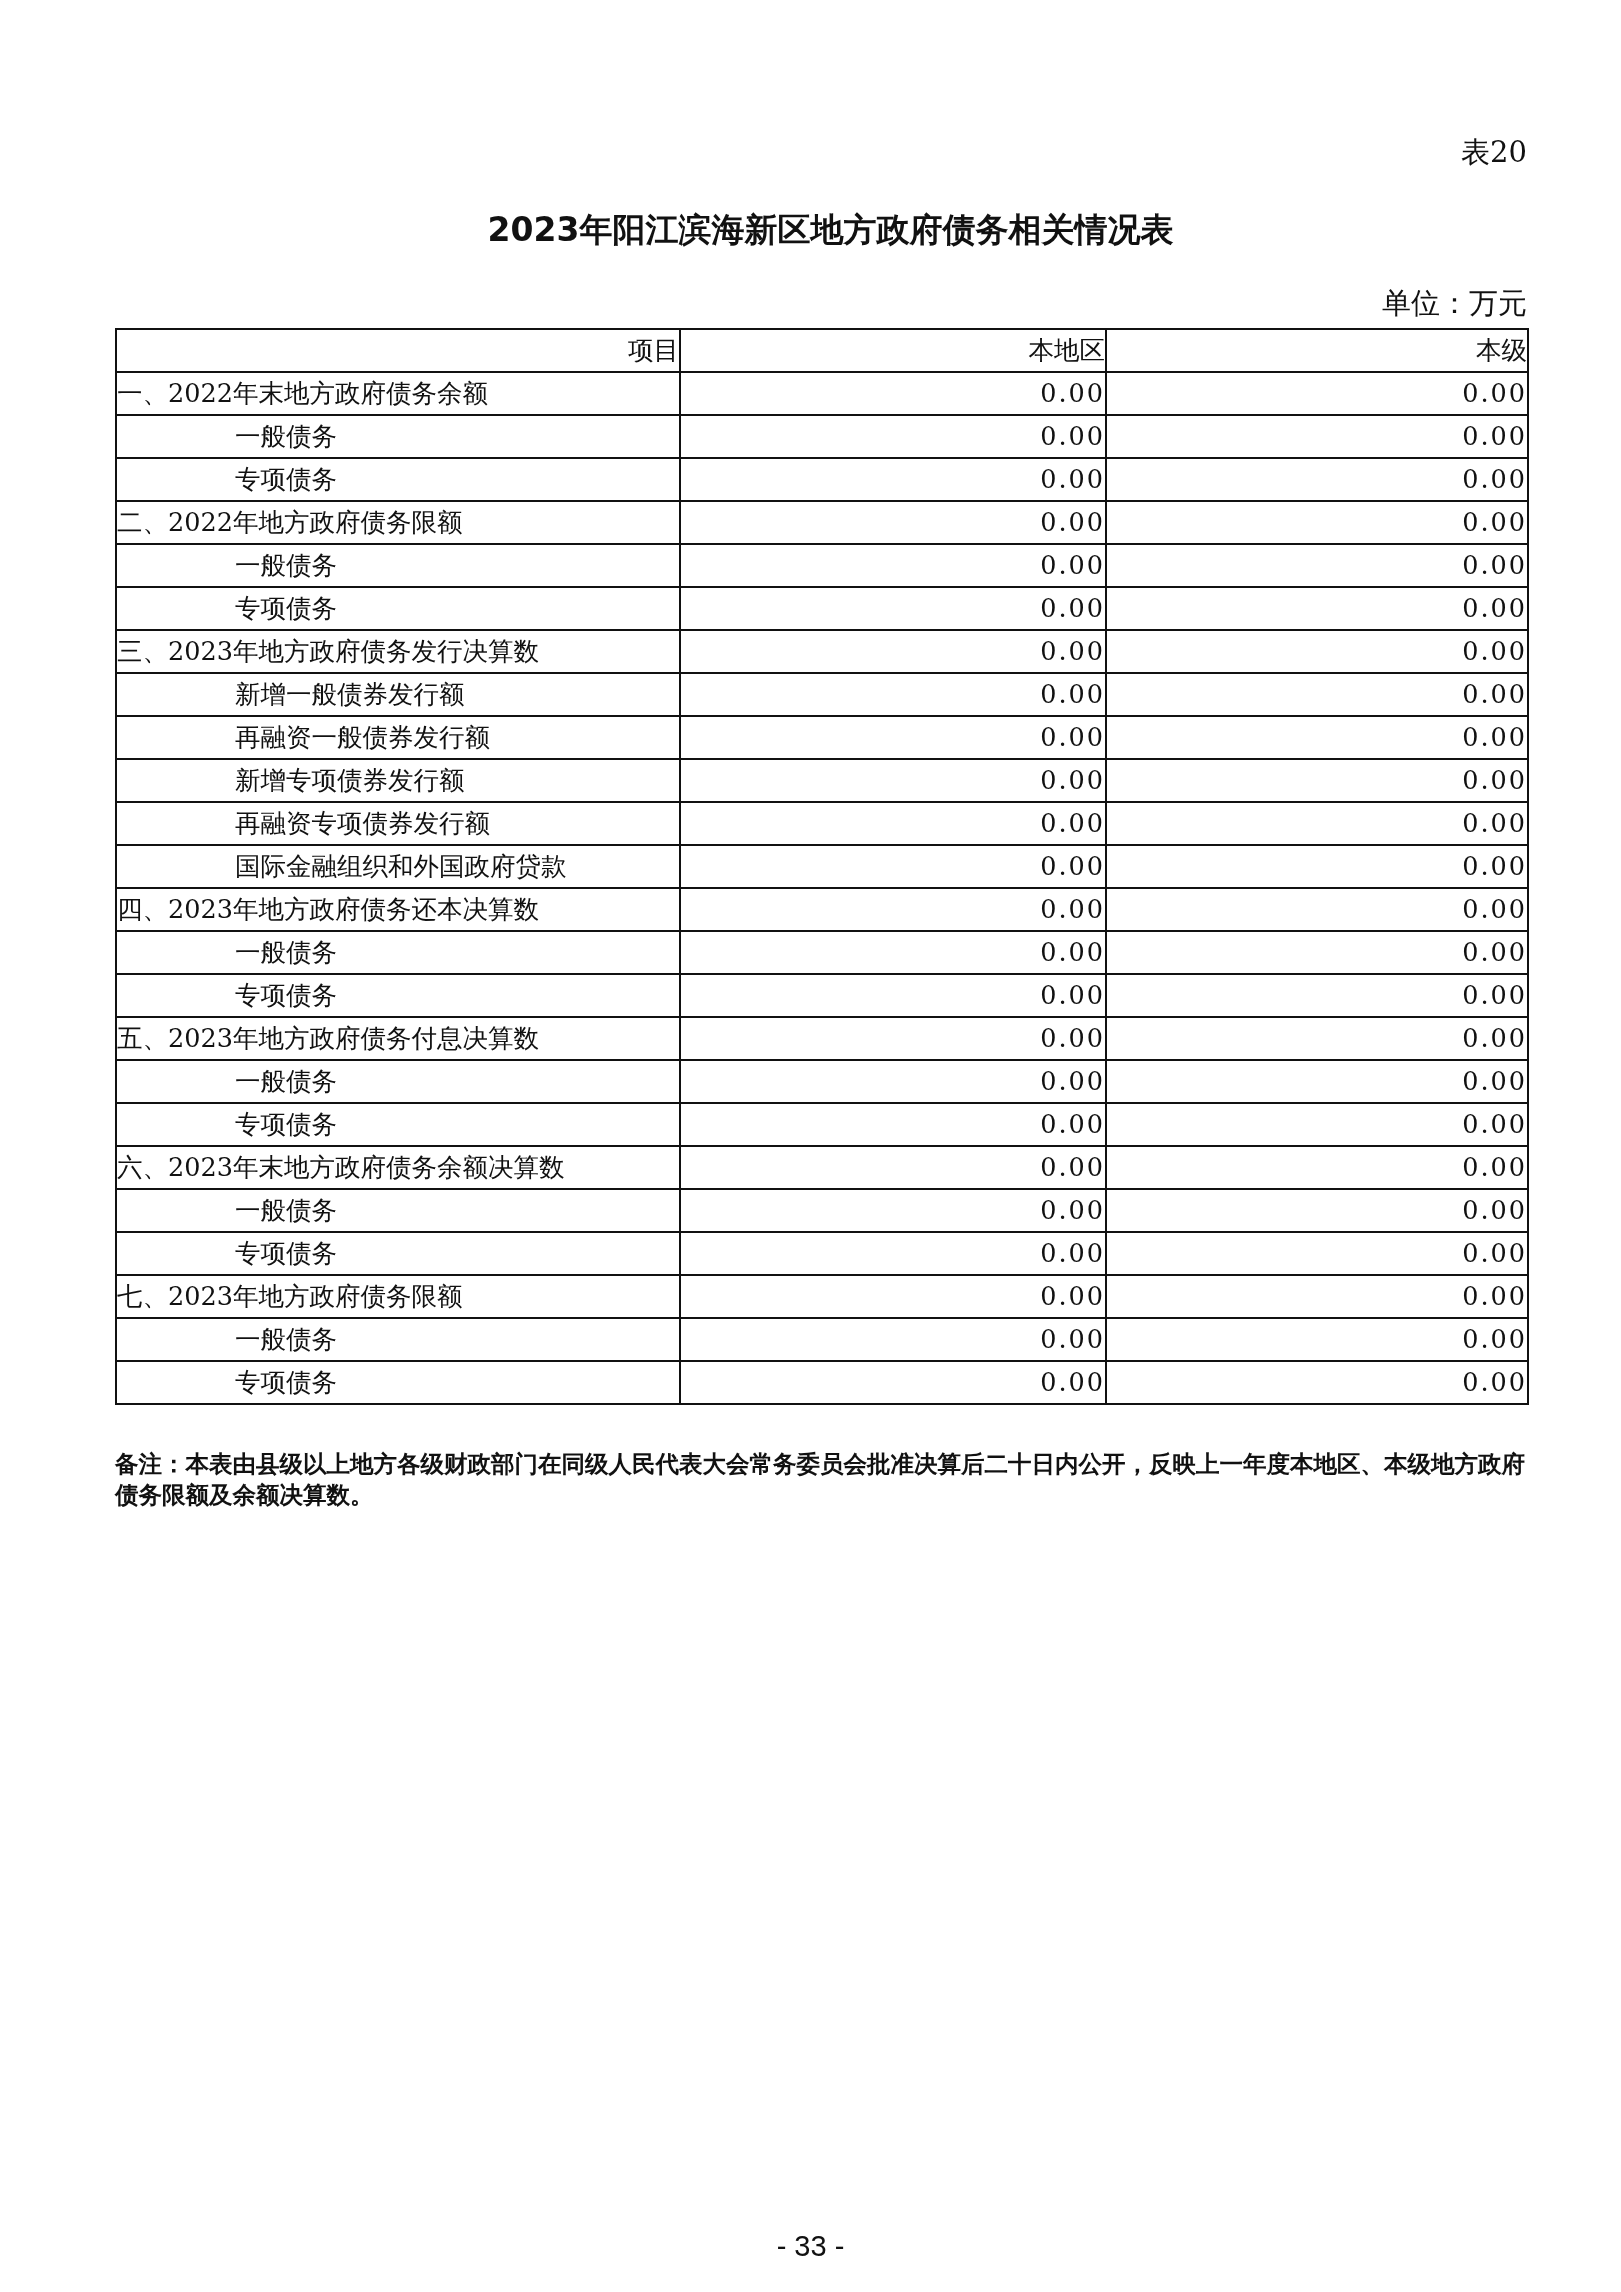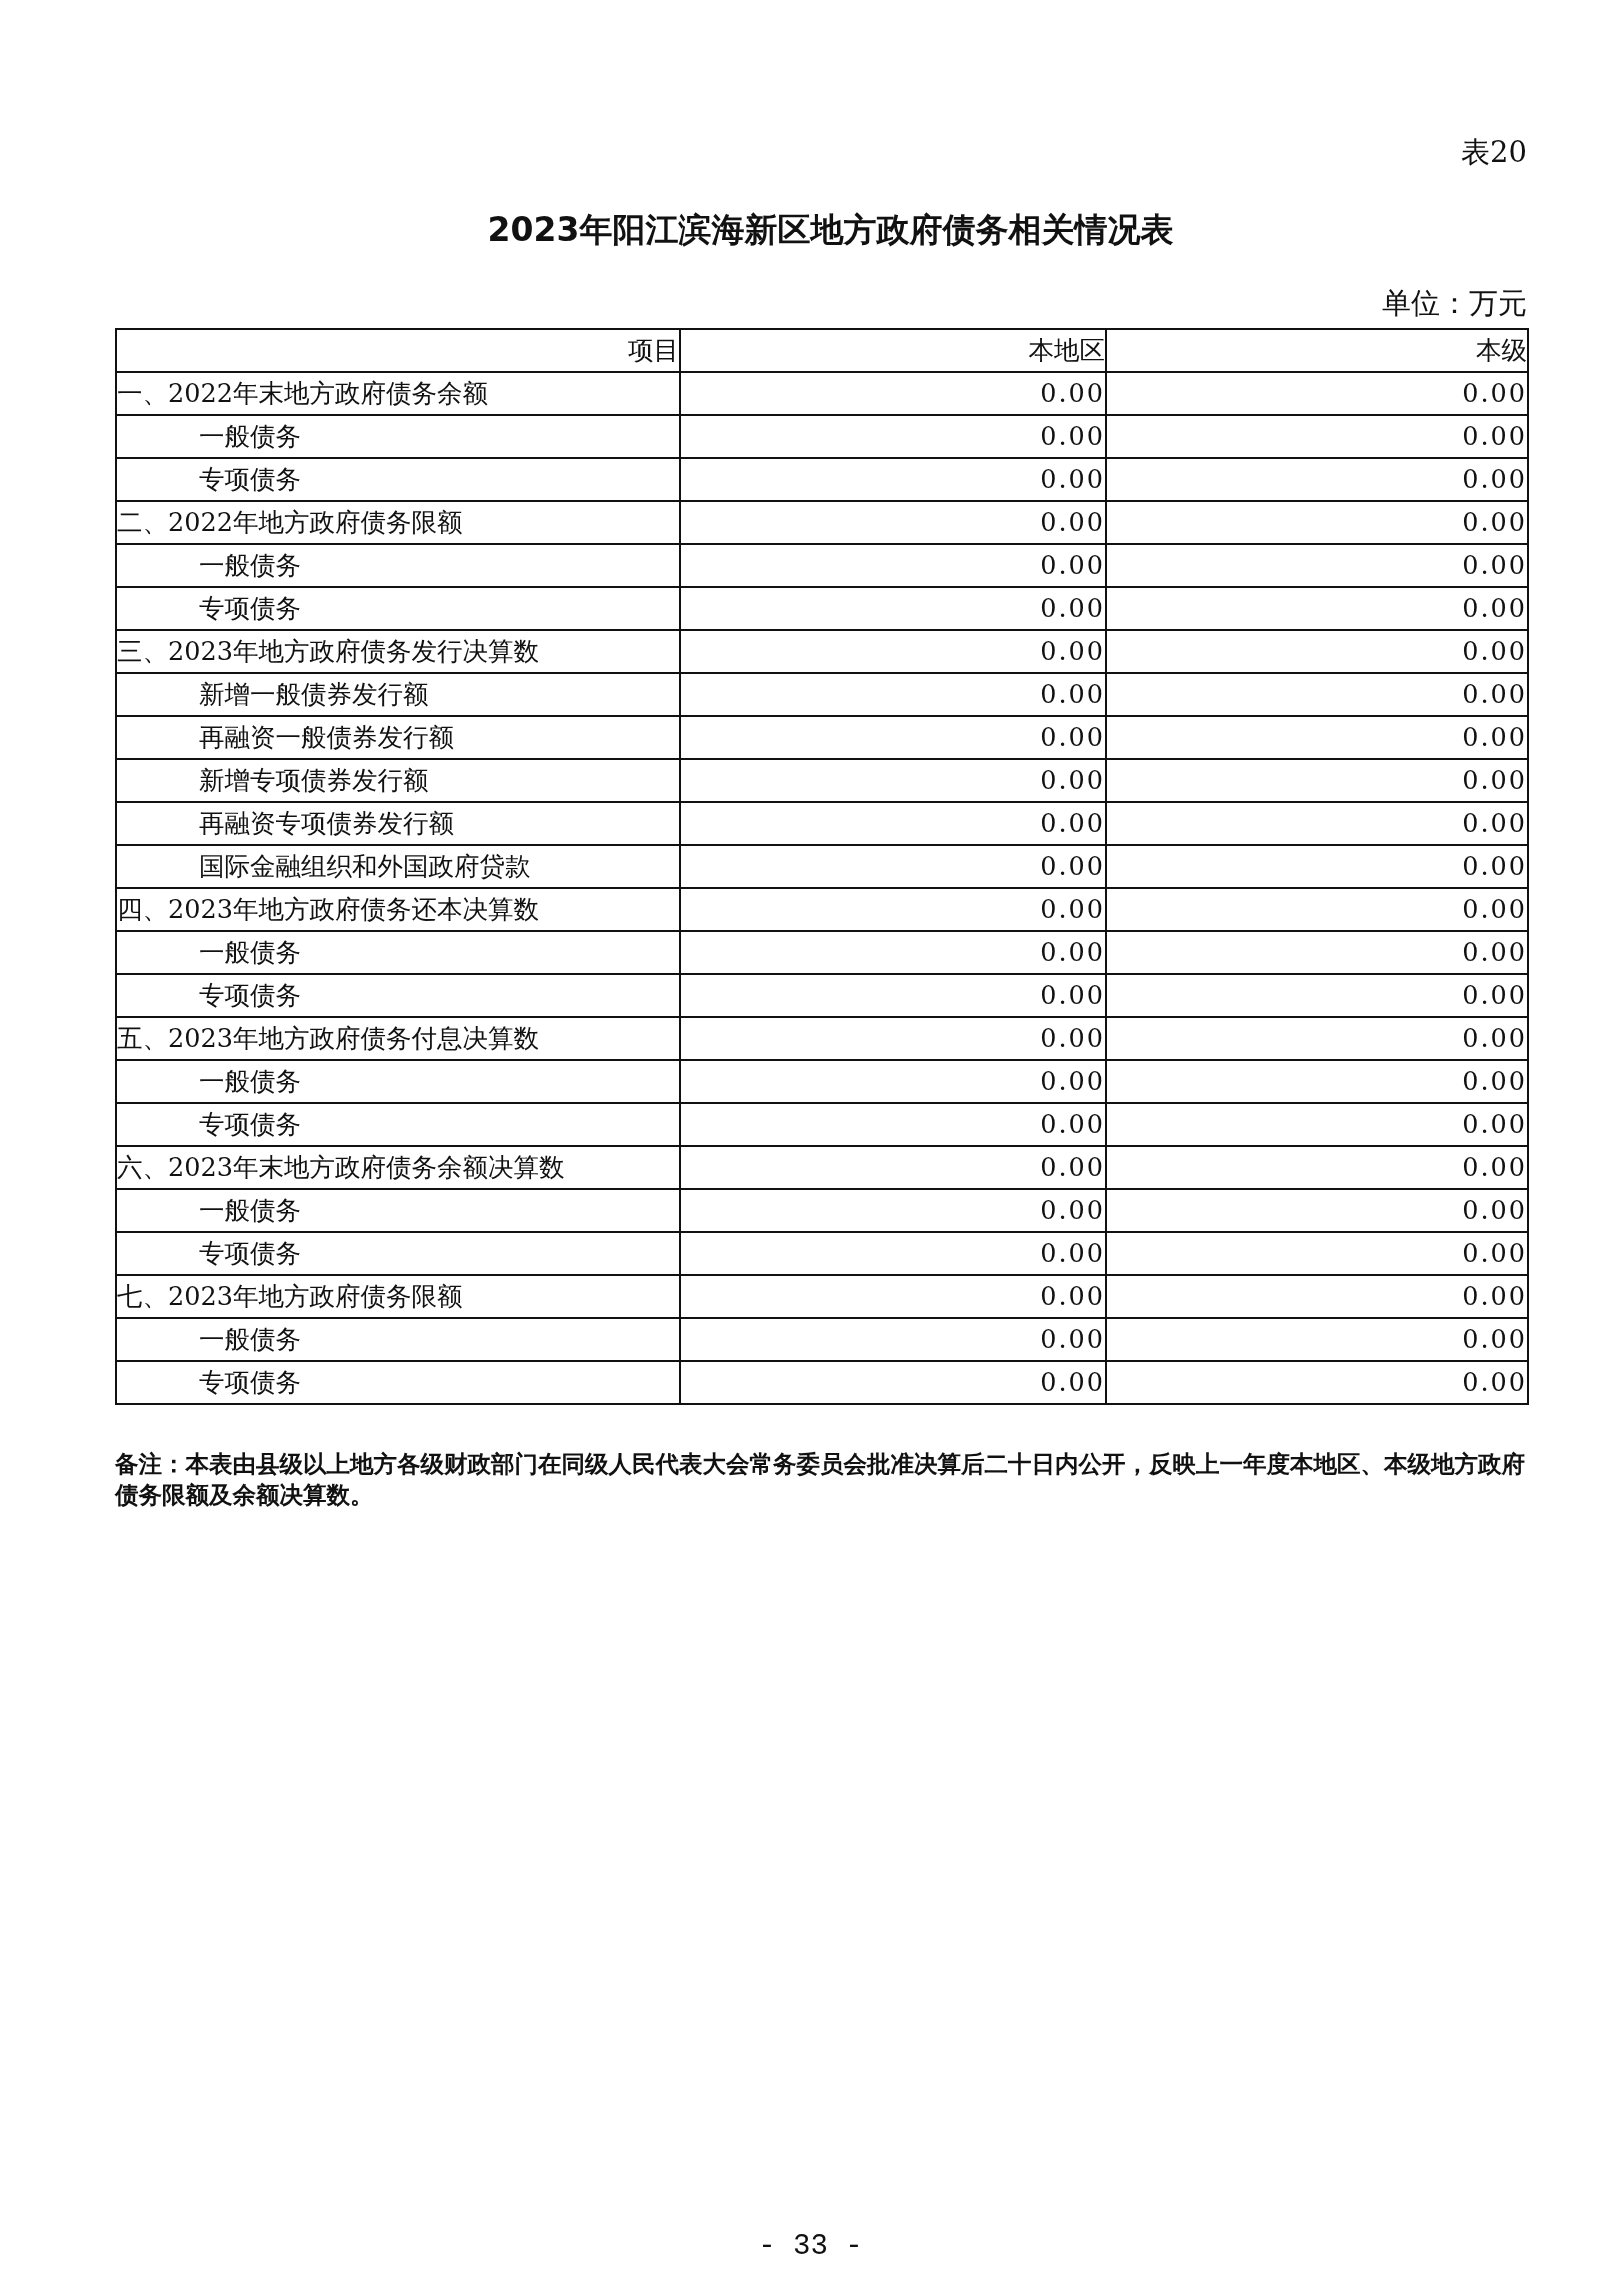--- a/index.html
+++ b/index.html
@@ -28,30 +28,30 @@
     table.debt th, table.debt td {
       border: 2.5px solid #111; height: 41px; padding: 0 0 0 0;
       font-size: 25.5px; font-weight: normal; line-height: 41px;
       white-space: nowrap; overflow: hidden;
     }
     table.debt th { text-align: right; margin-left: 29px; }
     col.c-item { width: 564px; }
     col.c-region { width: 426px; }
     col.c-level { width: 422px; }
     td.item { text-align: left; padding-left: 11.8px; }
-    td.item.sub { padding-left: 82px; }
+    td.item.sub { padding-left: 118px; }
     td.num { text-align: right; padding-right: 0px; letter-spacing: 2px; }
     .note {
       position: absolute; top: 1449px; left: 115px; width: 1412px;
       font-size: 23.5px; line-height: 31px; font-weight: bold;
     }
     .page-num {
       position: absolute; top: 2230px; left: 0; width: 1621px;
       text-align: center; font-size: 29px;
-      font-family: Liberation Mono, monospace;
+      font-family: Liberation Sans, sans-serif;
     }
   </style>
 </head>
 <body>
 
 <div class="table-no">表20</div>
 <div class="doc-title">2023年阳江滨海新区地方政府债务相关情况表</div>
 <div class="unit">单位：万元</div>
 
 <table class="debt">

